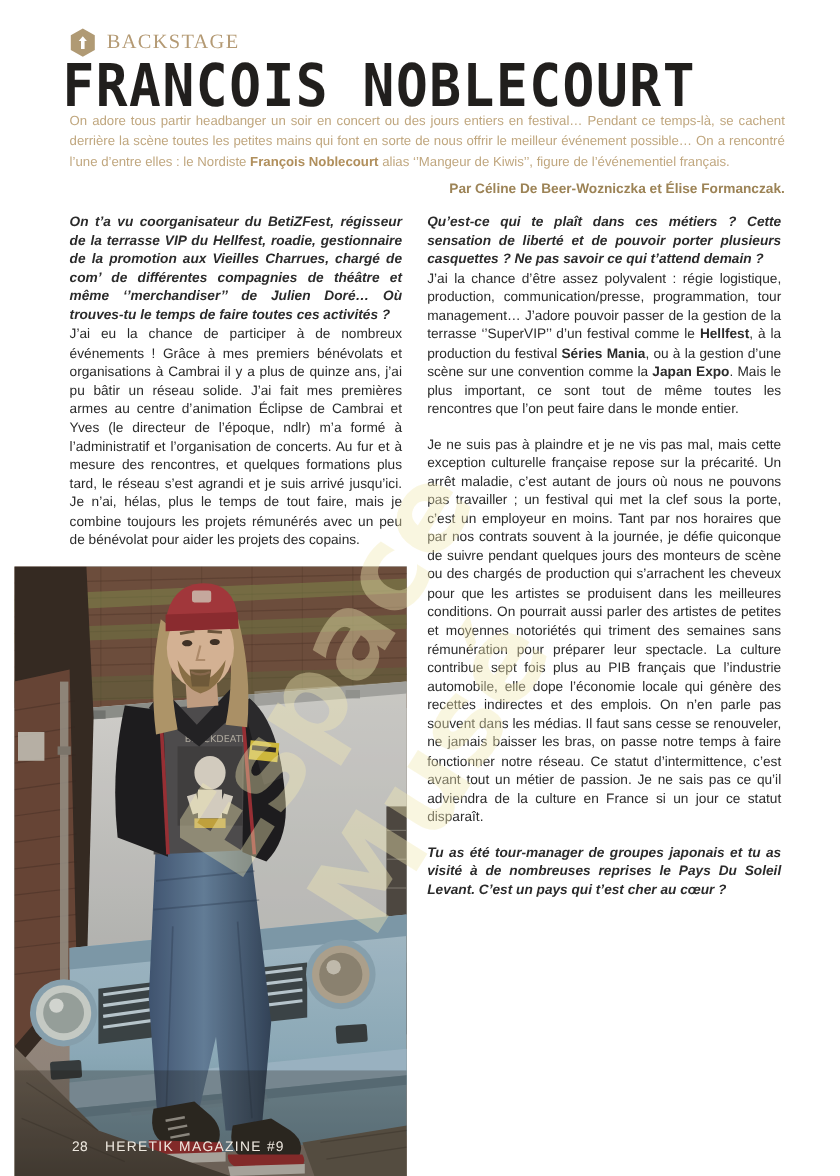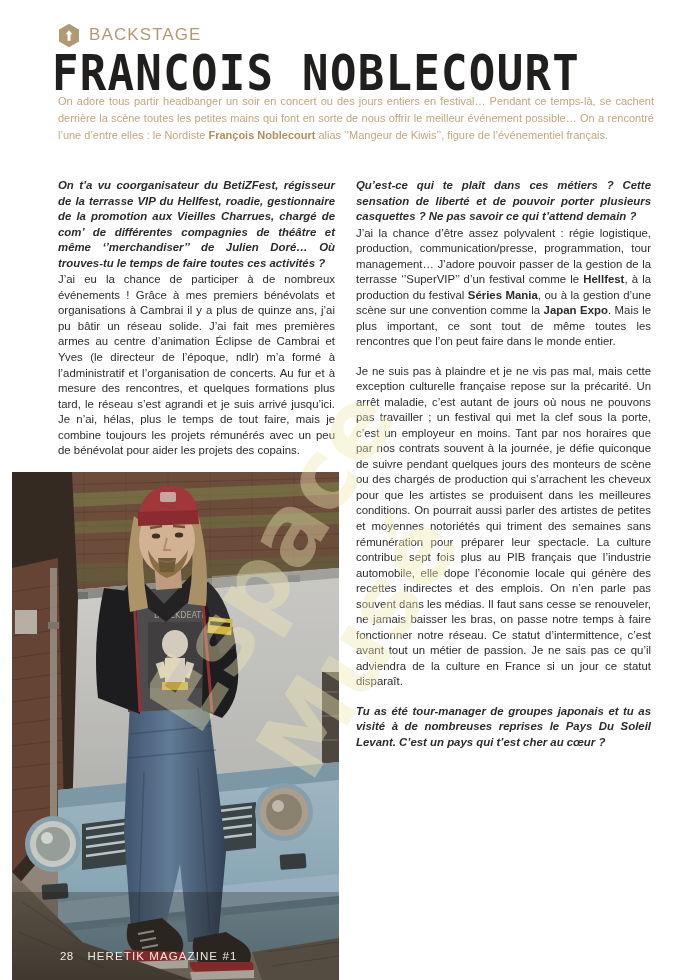--- a/index.html
+++ b/index.html
@@ -27,21 +27,21 @@
     height: 26px;
   }
   .hex-badge {
     width: 22px;
     height: 25px;
     position: relative;
     display: inline-block;
   }
   .hex-badge svg { display: block; }
   .kicker-label {
-    font-family: Liberation Sans, sans-serif;
+    font-family: Liberation Serif, serif;
     font-size: 17px;
     letter-spacing: 1.1px;
     font-weight: 400;
     color: #b49a74;
   }
 
   
   .headline {
     position: absolute;
     left: 52px;
@@ -189,20 +189,21 @@
   </div>
 
   <div class="headline">
     <span class="headline-text">FRANCOIS NOBLECOURT</span>
   </div>
 
   <div class="intro">
     <span>On adore tous partir headbanger un soir en concert ou des jours entiers en festival… Pendant ce temps-là, se cachent derrière la scène toutes les petites mains qui font en sorte de nous offrir le meilleur événement possible… On a rencontré l’une d’entre elles : le Nordiste </span><b>François Noblecourt</b><span> alias ‘’Mangeur de Kiwis’’, figure de l’événementiel français.</span>
   </div>
 
+  <div class="byline">Par Céline De Beer-Wozniczka et Élise Formanczak.</div>
 
   <div class="col col-left">
     <div class="blk">
       <span class="q">On t’a vu coorganisateur du BetiZFest, régisseur de la terrasse VIP du Hellfest, roadie, gestionnaire de la promotion aux Vieilles Charrues, chargé de com’ de différentes compagnies de théâtre et même ‘’merchandiser’’ de Julien Doré… Où trouves-tu le temps de faire toutes ces activités ?</span>
       <span class="a">J’ai eu la chance de participer à de nombreux événements ! Grâce à mes premiers bénévolats et organisations à Cambrai il y a plus de quinze ans, j’ai pu bâtir un réseau solide. J’ai fait mes premières armes au centre d’animation Éclipse de Cambrai et Yves (le directeur de l’époque, ndlr) m’a formé à l’administratif et l’organisation de concerts. Au fur et à mesure des rencontres, et quelques formations plus tard, le réseau s’est agrandi et je suis arrivé jusqu’ici. Je n’ai, hélas, plus le temps de tout faire, mais je combine toujours les projets rémunérés avec un peu de bénévolat pour aider les projets des copains.</span>
     </div>
   </div>
 
   <div class="col col-right">
 
@@ -457,16 +458,16 @@
     <svg width="470" height="520" viewBox="0 0 470 520">
       <g transform="rotate(-58 235 260)">
         <text class="wm-fill" x="10" y="180">Espace</text>
         <text class="wm-fill" x="30" y="300">Musé</text>
       </g>
     </svg>
   </div>
 
   <div class="footer">
     <span class="folio">28</span>
-    <span class="mag-name">HERETIK MAGAZINE #1</span>
+    <span class="mag-name">HERETIK MAGAZINE #9</span>
   </div>
 
 </div>
 
 </body></html>

